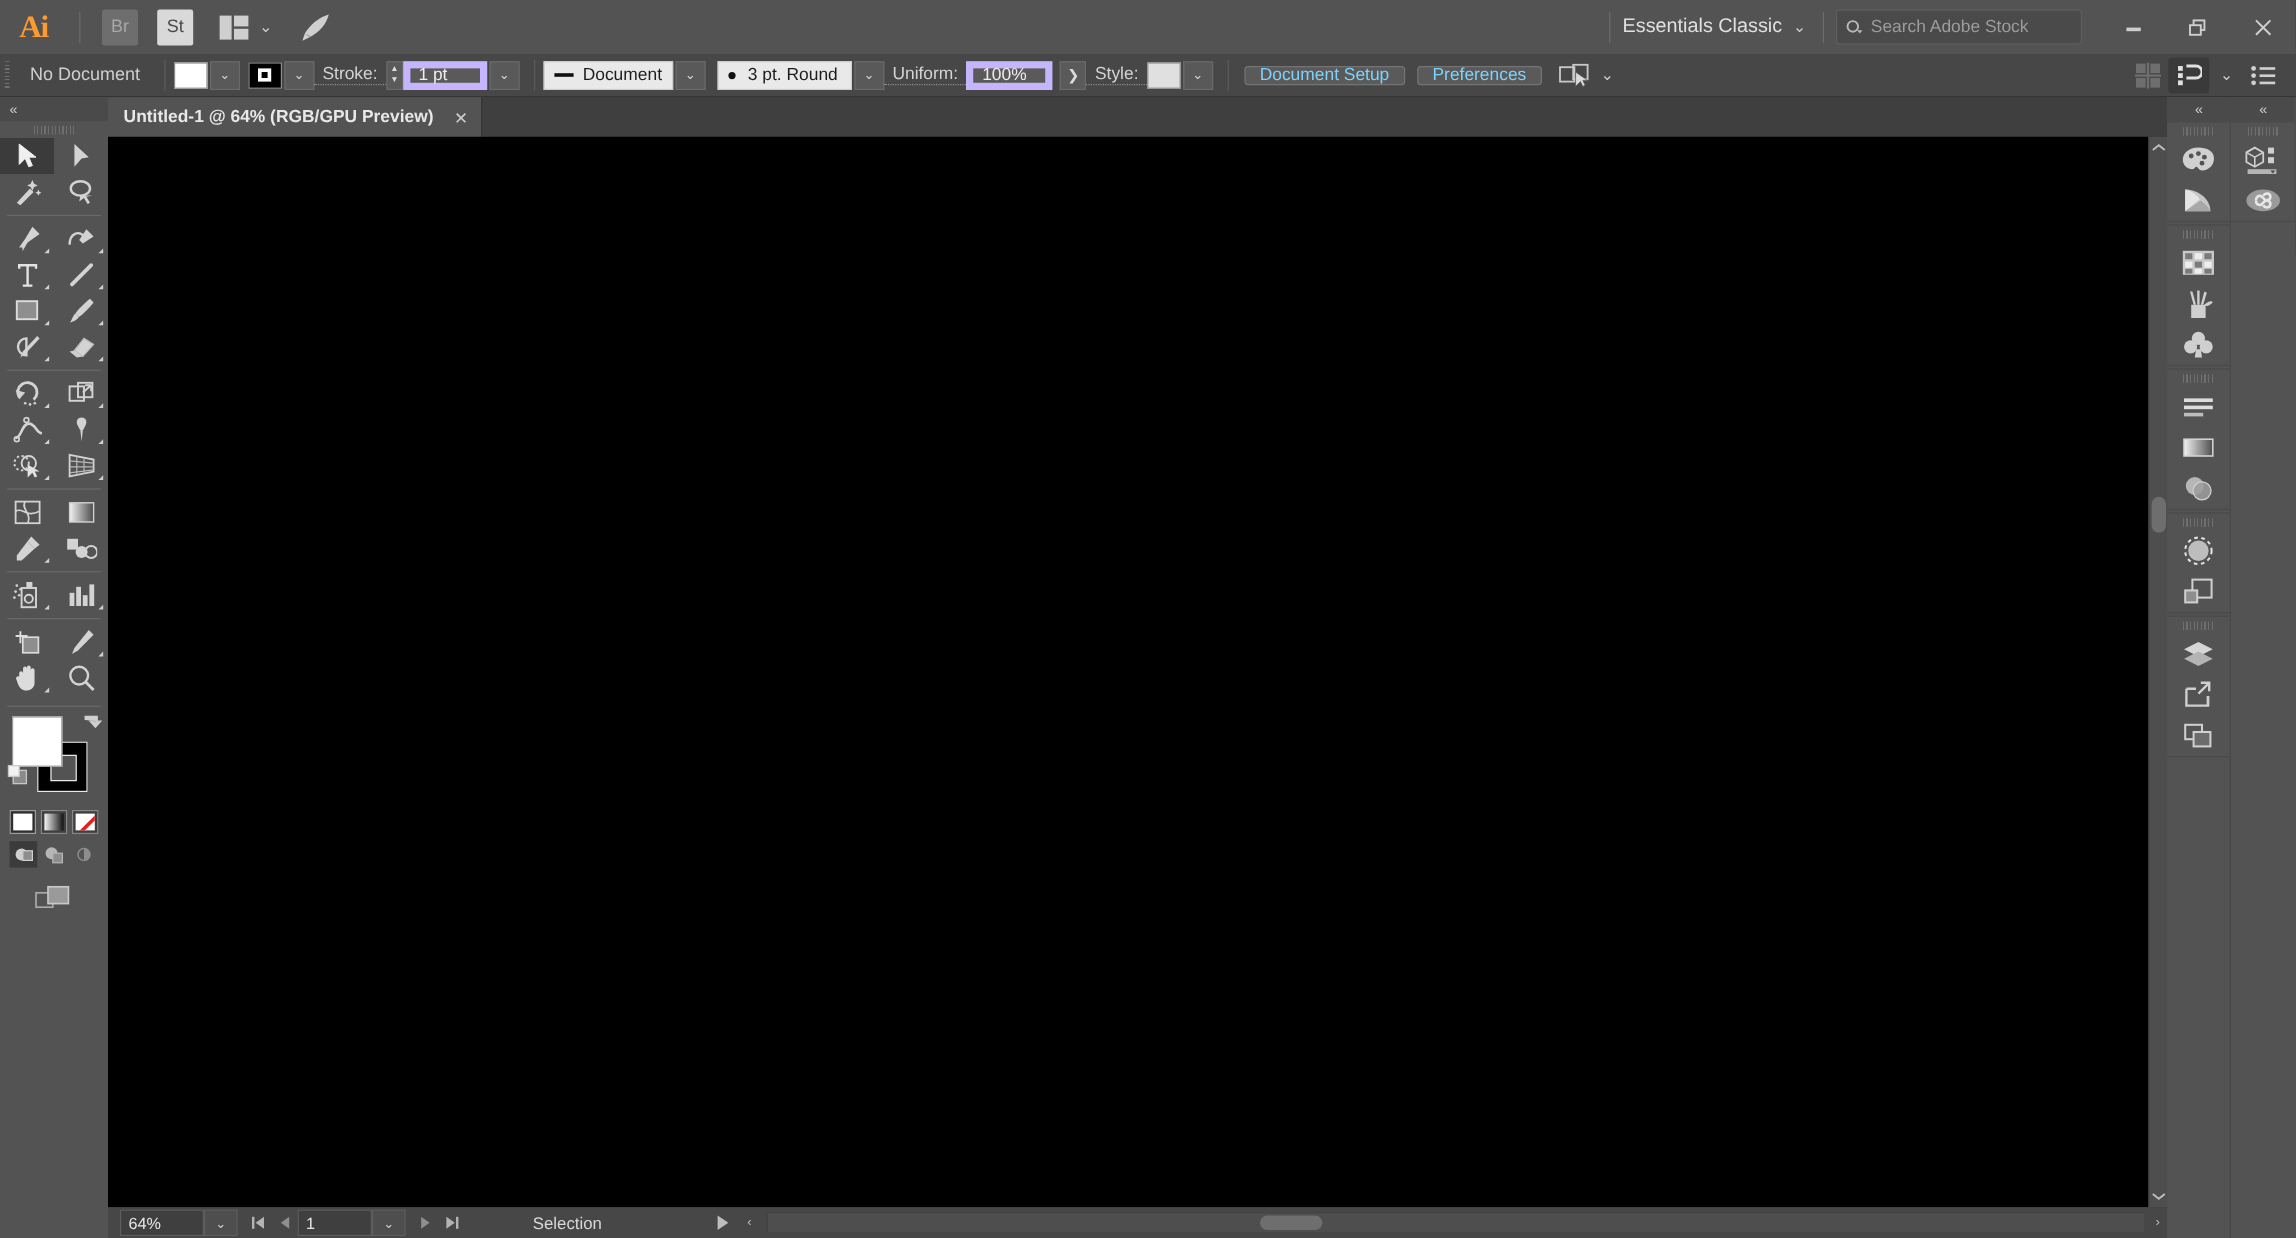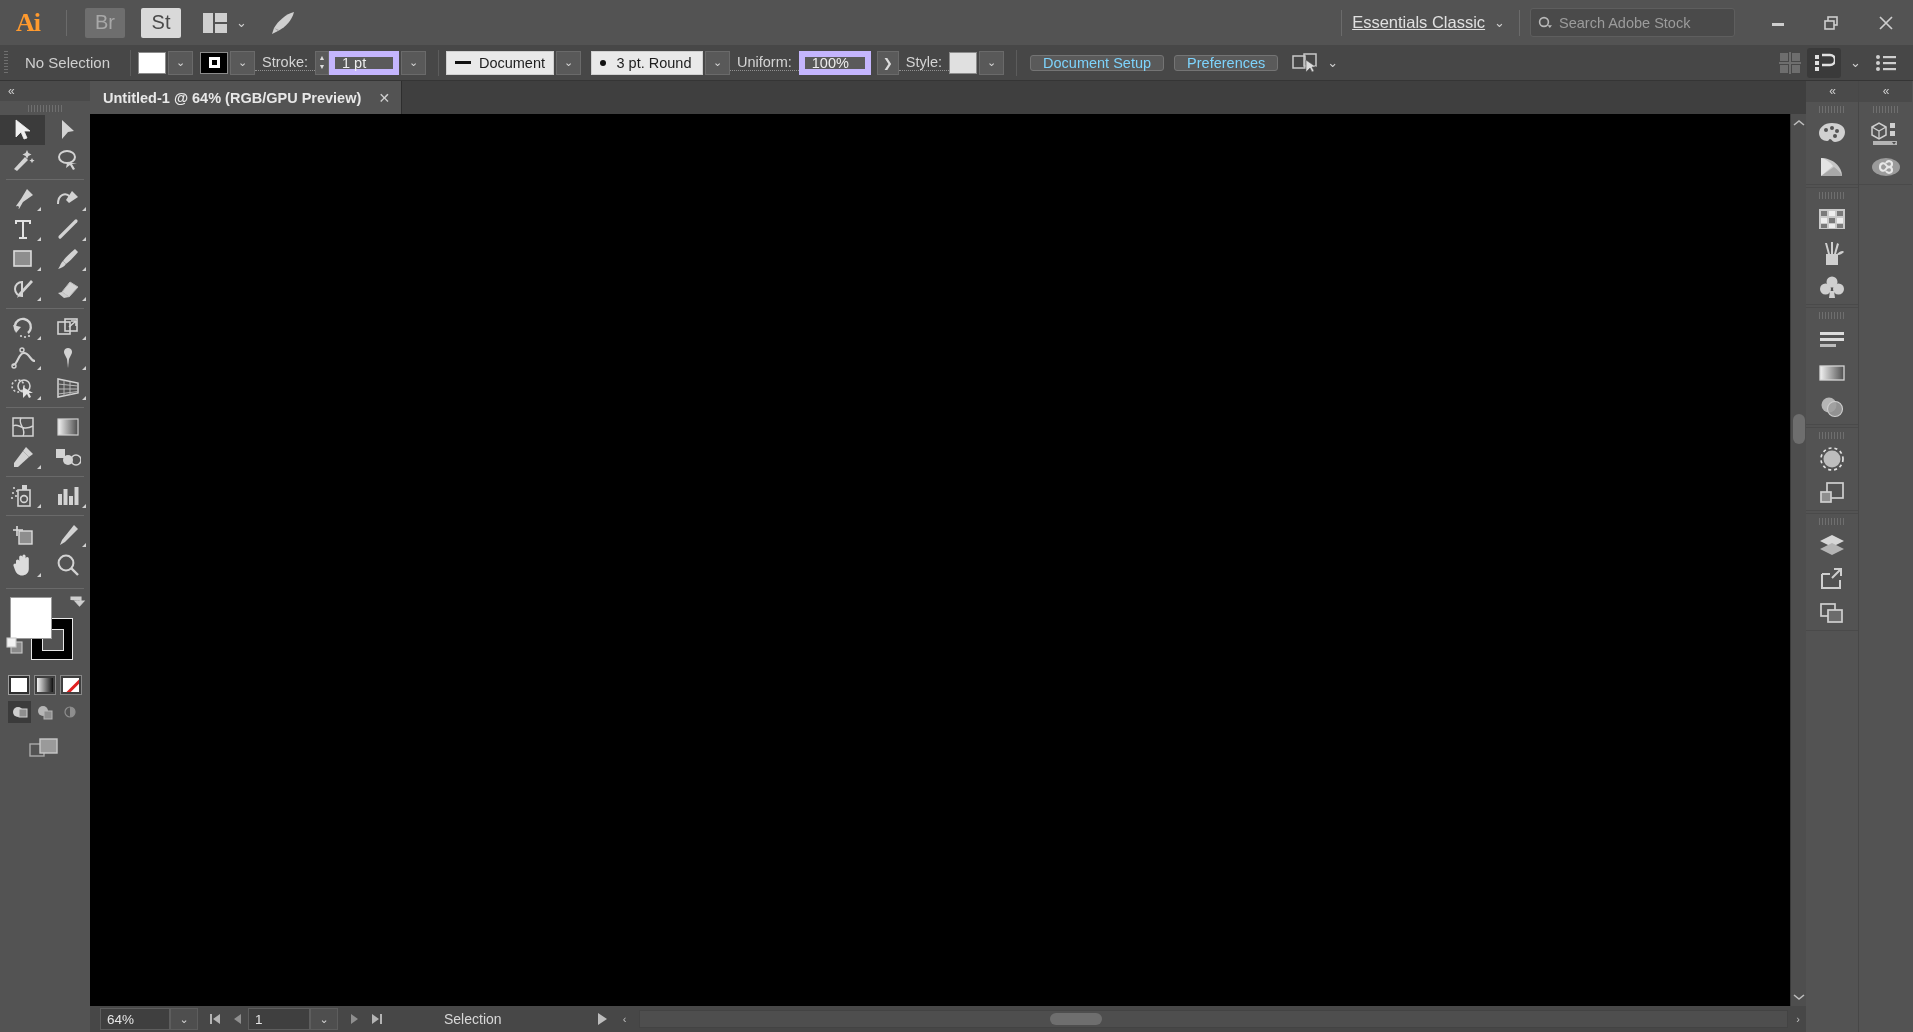--- a/index.html
+++ b/index.html
@@ -21,33 +21,33 @@
     font-size:26px; font-weight:bold; color:#ff9a2e; letter-spacing:-1px;
     font-family:"Liberation Serif", serif;
   }
   .menu-items { display:flex; align-items:center; height:45px; }
   .menu-item {
     padding:0 15px; height:45px; line-height:45px; font-size:17px; color:#dcdcdc;
     cursor:default; white-space:nowrap;
   }
   .vsep { width:1px; height:26px; background:#6b6b6b; margin:0 10px; }
   .badge-btn {
-    width:40px; height:30px; display:flex; align-items:center; justify-content:center;
-    font-size:20px; margin:0 8px; border-radius:2px;
+    width:30px; height:30px; display:flex; align-items:center; justify-content:center;
+    font-size:15px; margin:0 8px; border-radius:2px;
   }
   .badge-br { background:#6e6e6e; color:#a8a8a8; }
   .badge-st { background:#d9d9d9; color:#4a4a4a; }
   .arrange-icon { width:24px; height:20px; position:relative; margin-left:14px; }
   .arrange-icon i { position:absolute; background:#cfcfcf; display:block; }
   .arr-l { left:0; top:0; width:10px; height:20px; }
   .arr-tr { left:12px; top:0; width:12px; height:9px; }
   .arr-br { left:12px; top:11px; width:12px; height:9px; }
   .chev { font-size:13px; color:#d0d0d0; margin-left:9px; }
   .rocket { margin-left:22px; width:28px; height:26px; }
-  .ws-label { font-size:16.5px; color:#e0e0e0; white-space:nowrap;text-decoration:underline; }
+  .ws-label { font-size:16.5px; color:#e0e0e0; white-space:nowrap; }
   .search-box {
     display:flex; align-items:center; height:29px; width:205px;
     background:#4a4a4a; border:1px solid #5e5e5e; border-radius:3px; padding:0 7px;
   }
   .search-box .ph { font-size:14.5px; color:#9c9c9c; margin-left:5px; }
   .wbtns { display:flex; align-items:stretch; height:45px; margin-left:16px; }
   .wbtn { width:54px; display:flex; align-items:center; justify-content:center; }
 
   
   .controlbar {
@@ -290,21 +290,21 @@
           </svg>
         </div>
       </div>
     </div>
   </div>
 
   <div class="controlbar">
     <div class="cgrip">
         <i></i>
       </div>
-    <div class="cb-label">No Selection</div>
+    <div class="cb-label">No Document</div>
     <div class="cb-sep"></div>
 
     <div class="swatch-combo">
       <div class="swatch sw-white"></div>
       <div class="ddbtn">⌄</div>
     </div>
     <div class="swatch-combo" style="margin-left:7px;">
       <div class="swatch sw-strokebox">
           <i></i>
         </div>

